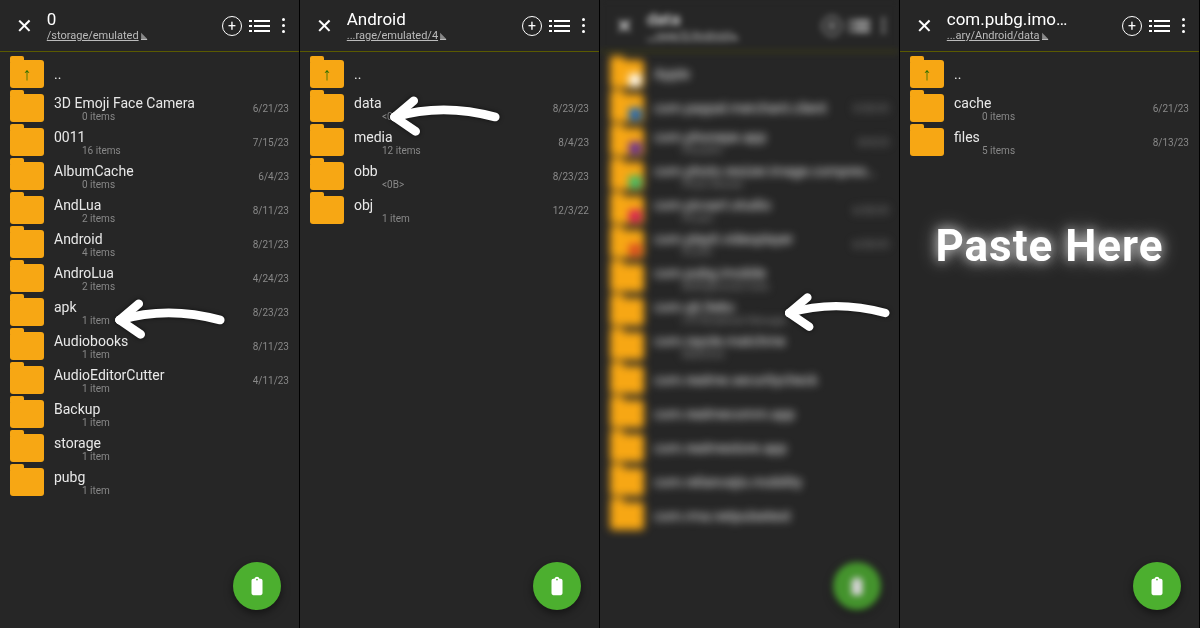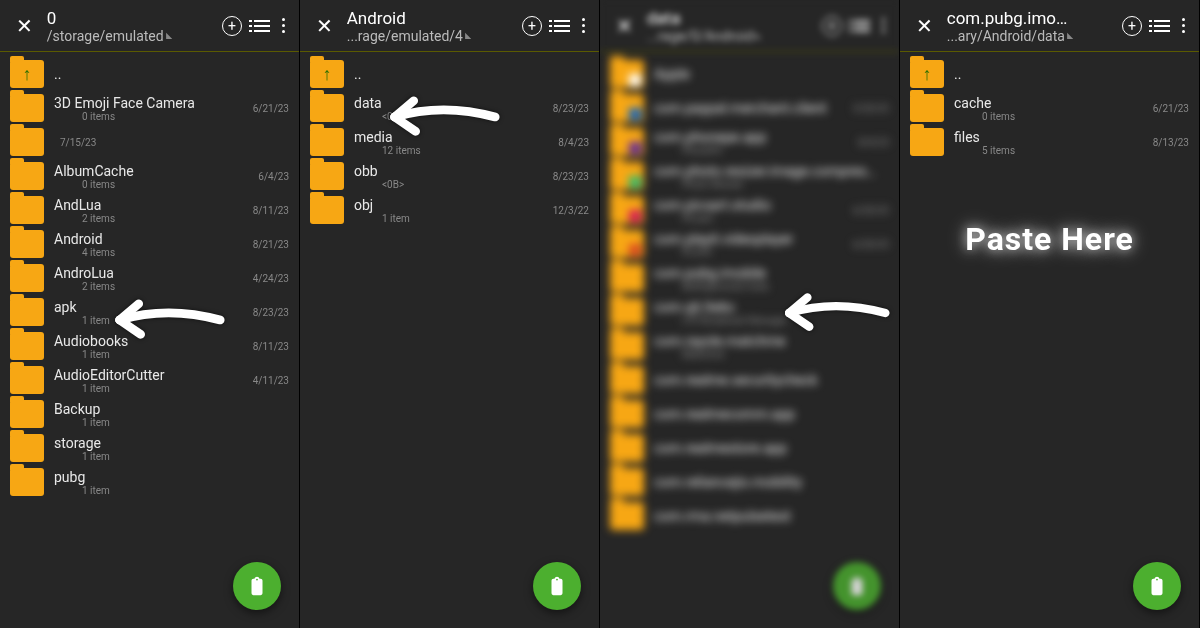--- a/index.html
+++ b/index.html
@@ -3,21 +3,21 @@
 <meta charset="utf-8">
 <style>
   * { margin:0; padding:0; box-sizing:border-box; font-family: Roboto, Arial, sans-serif; }
   body { background:#000; width:1200px; height:628px; overflow:hidden; display:flex; }
   .panel { width:300px; height:628px; background:#262626; position:relative; overflow:hidden; border-right:1px solid #000; }
   .panel.blurred .file-list { filter: blur(4px); }
   .topbar { height:52px; display:flex; align-items:center; padding:0 6px; background:#262626; border-bottom:1px solid #5a5a00; }
   .close-x { color:#fff; font-size:20px; padding:6px 10px; cursor:pointer; }
   .title-block { flex:1; display:flex; flex-direction:column; padding-left:4px; overflow:hidden; }
   .title-main { color:#fff; font-size:17px; font-weight:400; white-space:nowrap; overflow:hidden; text-overflow:ellipsis; }
-  .title-sub { color:#bbb; font-size:14px; display:flex; align-items:center; }
+  .title-sub { color:#bbb; font-size:11px; display:flex; align-items:center;text-decoration:underline; }
   .title-sub::after { content:"◢"; font-size:8px; margin-left:2px; transform: scaleX(-1) rotate(0deg); color:#888;}
   .tb-actions { display:flex; align-items:center; gap:12px; padding-right:8px; }
   .tb-icon { color:#fff; font-size:18px; cursor:pointer; }
   .circle-plus { width:20px; height:20px; border:1.5px solid #fff; border-radius:50%; display:flex; align-items:center; justify-content:center; font-size:14px; line-height:1; }
   .list-lines { display:flex; flex-direction:column; gap:3px; }
   .list-lines span { width:16px; height:2px; background:#fff; display:block; position:relative; }
   .list-lines span::before { content:""; position:absolute; left:-5px; width:3px; height:2px; background:#fff; }
   .dots { display:flex; flex-direction:column; gap:3px; }
   .dots i { width:3px; height:3px; background:#fff; border-radius:50%; display:block; }
   .file-list { padding:4px 0 70px 0; }
@@ -27,21 +27,21 @@
   .folder-ico.up::after { content:"↑"; position:absolute; inset:0; display:flex; align-items:center; justify-content:center; color:#2a6f00; font-weight:900; font-size:18px; }
   .folder-ico.badge::after { content:""; position:absolute; right:3px; bottom:2px; width:12px; height:12px; border-radius:2px; background:var(--badge,#888); }
   .row-text { flex:1; display:flex; flex-direction:column; overflow:hidden; }
   .row-name { color:#e8e8e8; font-size:14px; white-space:nowrap; overflow:hidden; text-overflow:ellipsis; }
   .row-meta { color:#888; font-size:10px;padding-left:28px; }
   .row-date { color:#888; font-size:10px; text-align:right; flex-shrink:0; padding-left:6px; }
   .fab { position:absolute; right:18px; bottom:18px; width:48px; height:48px; background:#4caf2f; border-radius:50%; display:flex; align-items:center; justify-content:center; box-shadow:0 3px 8px rgba(0,0,0,0.5); cursor:pointer; }
   .fab svg { width:22px; height:22px; fill:#fff; }
   .arrow { position:absolute; pointer-events:none; }
   .arrow svg { filter: drop-shadow(0 0 2px rgba(0,0,0,0.6)); }
-  .paste-here { position:absolute; top:220px; left:0; right:0; text-align:center; color:#fff; font-size:32px; font-weight:700; letter-spacing:1px; text-shadow:0 0 12px rgba(255,255,255,0.7), 0 0 20px rgba(255,255,255,0.5); }
+  .paste-here { position:absolute; top:220px; left:0; right:0; text-align:center; color:#fff; font-size:44px; font-weight:700; letter-spacing:1px; text-shadow:0 0 12px rgba(255,255,255,0.7), 0 0 20px rgba(255,255,255,0.5); }
   .panel3-top { filter: blur(3px); }
 </style>
 </head>
 <body>
 
 <div class="panel" id="p0">
     <div class="topbar ">
       <div class="close-x">✕</div>
       <div class="title-block">
         <span class="title-main">0</span>
@@ -73,20 +73,24 @@
       <div class="row">
       <div class="folder-ico  "></div>
       <div class="row-text">
         <span class="row-name">3D Emoji Face Camera</span>
         <span class="row-meta">0 items</span>
       </div>
       <span class="row-date">6/21/23</span>
     </div>
       <div class="row">
       <div class="folder-ico  "></div>
+      <div class="row-text">
+        <span class="row-name">0011</span>
+        <span class="row-meta">16 items</span>
+      </div>
       <span class="row-date">7/15/23</span>
     </div>
       <div class="row">
       <div class="folder-ico  "></div>
       <div class="row-text">
         <span class="row-name">AlbumCache</span>
         <span class="row-meta">0 items</span>
       </div>
       <span class="row-date">6/4/23</span>
     </div>

